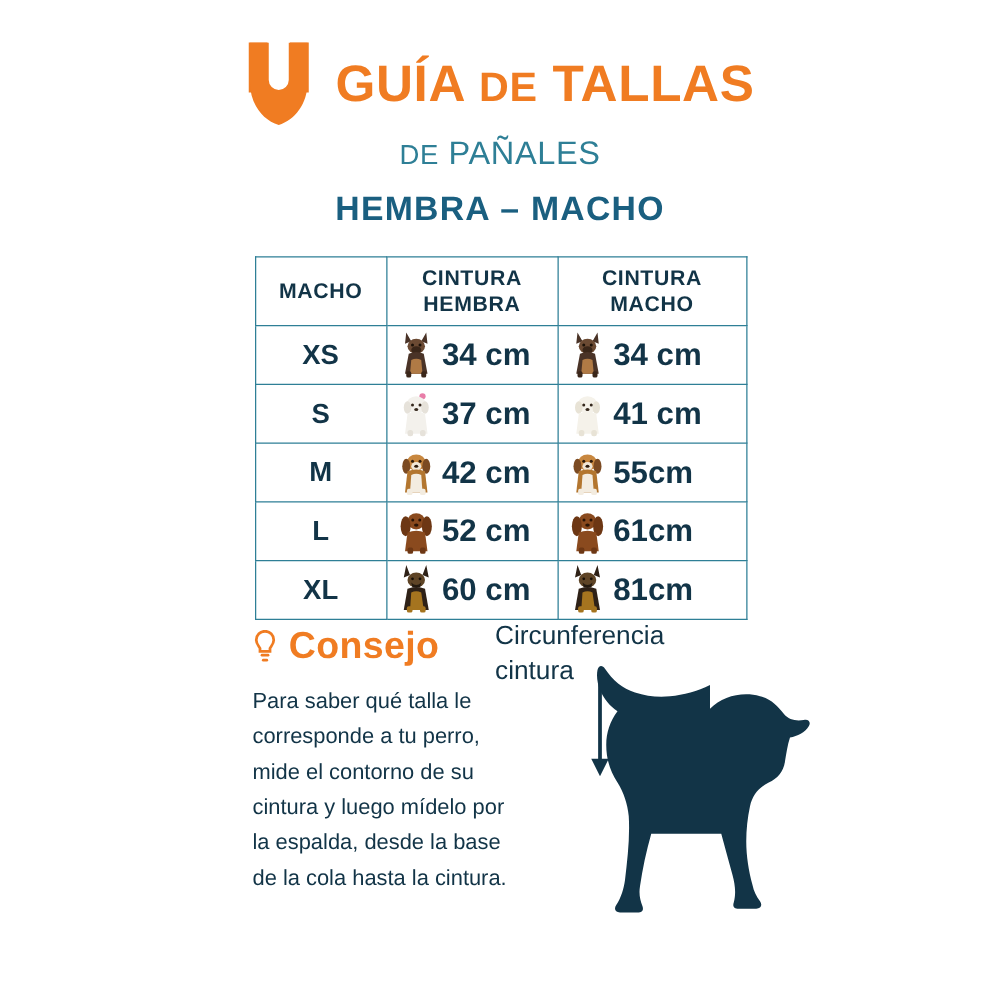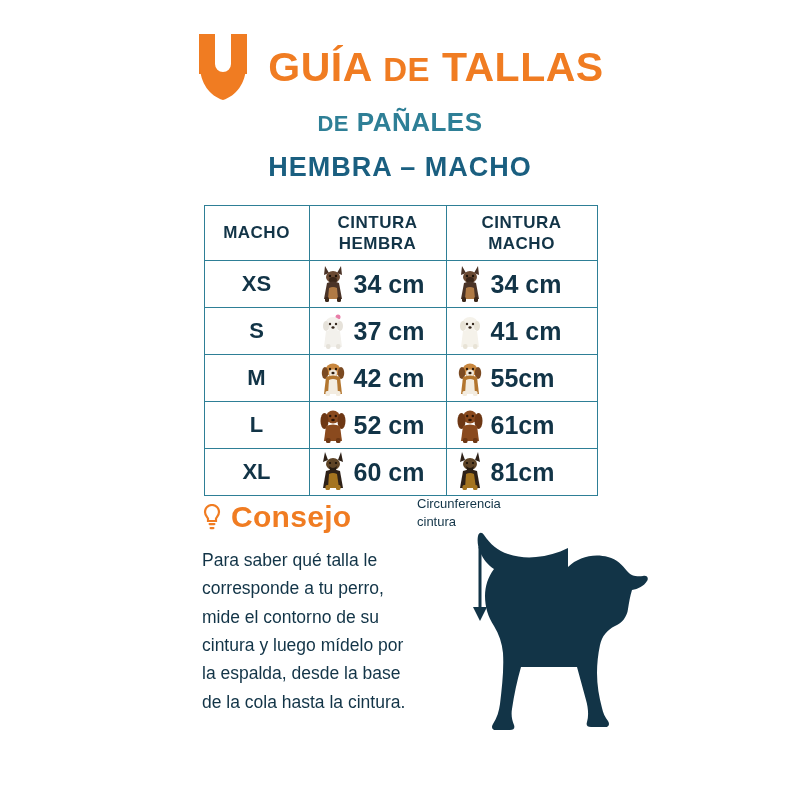--- a/index.html
+++ b/index.html
@@ -49,21 +49,21 @@
     color: #f07c22;
     white-space: nowrap;
     line-height: 1;
   }
   .main-title .small {
     font-size: 33px;
   }
   .subtitle {
     margin-top: 7px;
     font-size: 26px;
-    font-weight: bold;
+    font-weight: normal;
     color: #2e7f96;
     letter-spacing: 0.5px;
   }
   .subtitle .small {
     font-size: 22px;
   }
   .subtitle2 {
     margin-top: 14px;
     font-size: 27px;
     font-weight: bold;
@@ -166,24 +166,24 @@
   
   .dog-illus {
     position: absolute;
     left: 392px;
     top: 495px;
     width: 300px;
     height: 290px;
   }
   .callout {
     position: absolute;
-    left: 417px;
+    left: 396px;
     top: 495px;
     width: 170px;
-    font-size: 13px;
+    font-size: 21px;
     line-height: 1.35;
     color: #123447;
   }
 </style>
 </head>
 <body>
 
 <div class="header">
   <div class="title-row">
     <div class="logo-mark">

